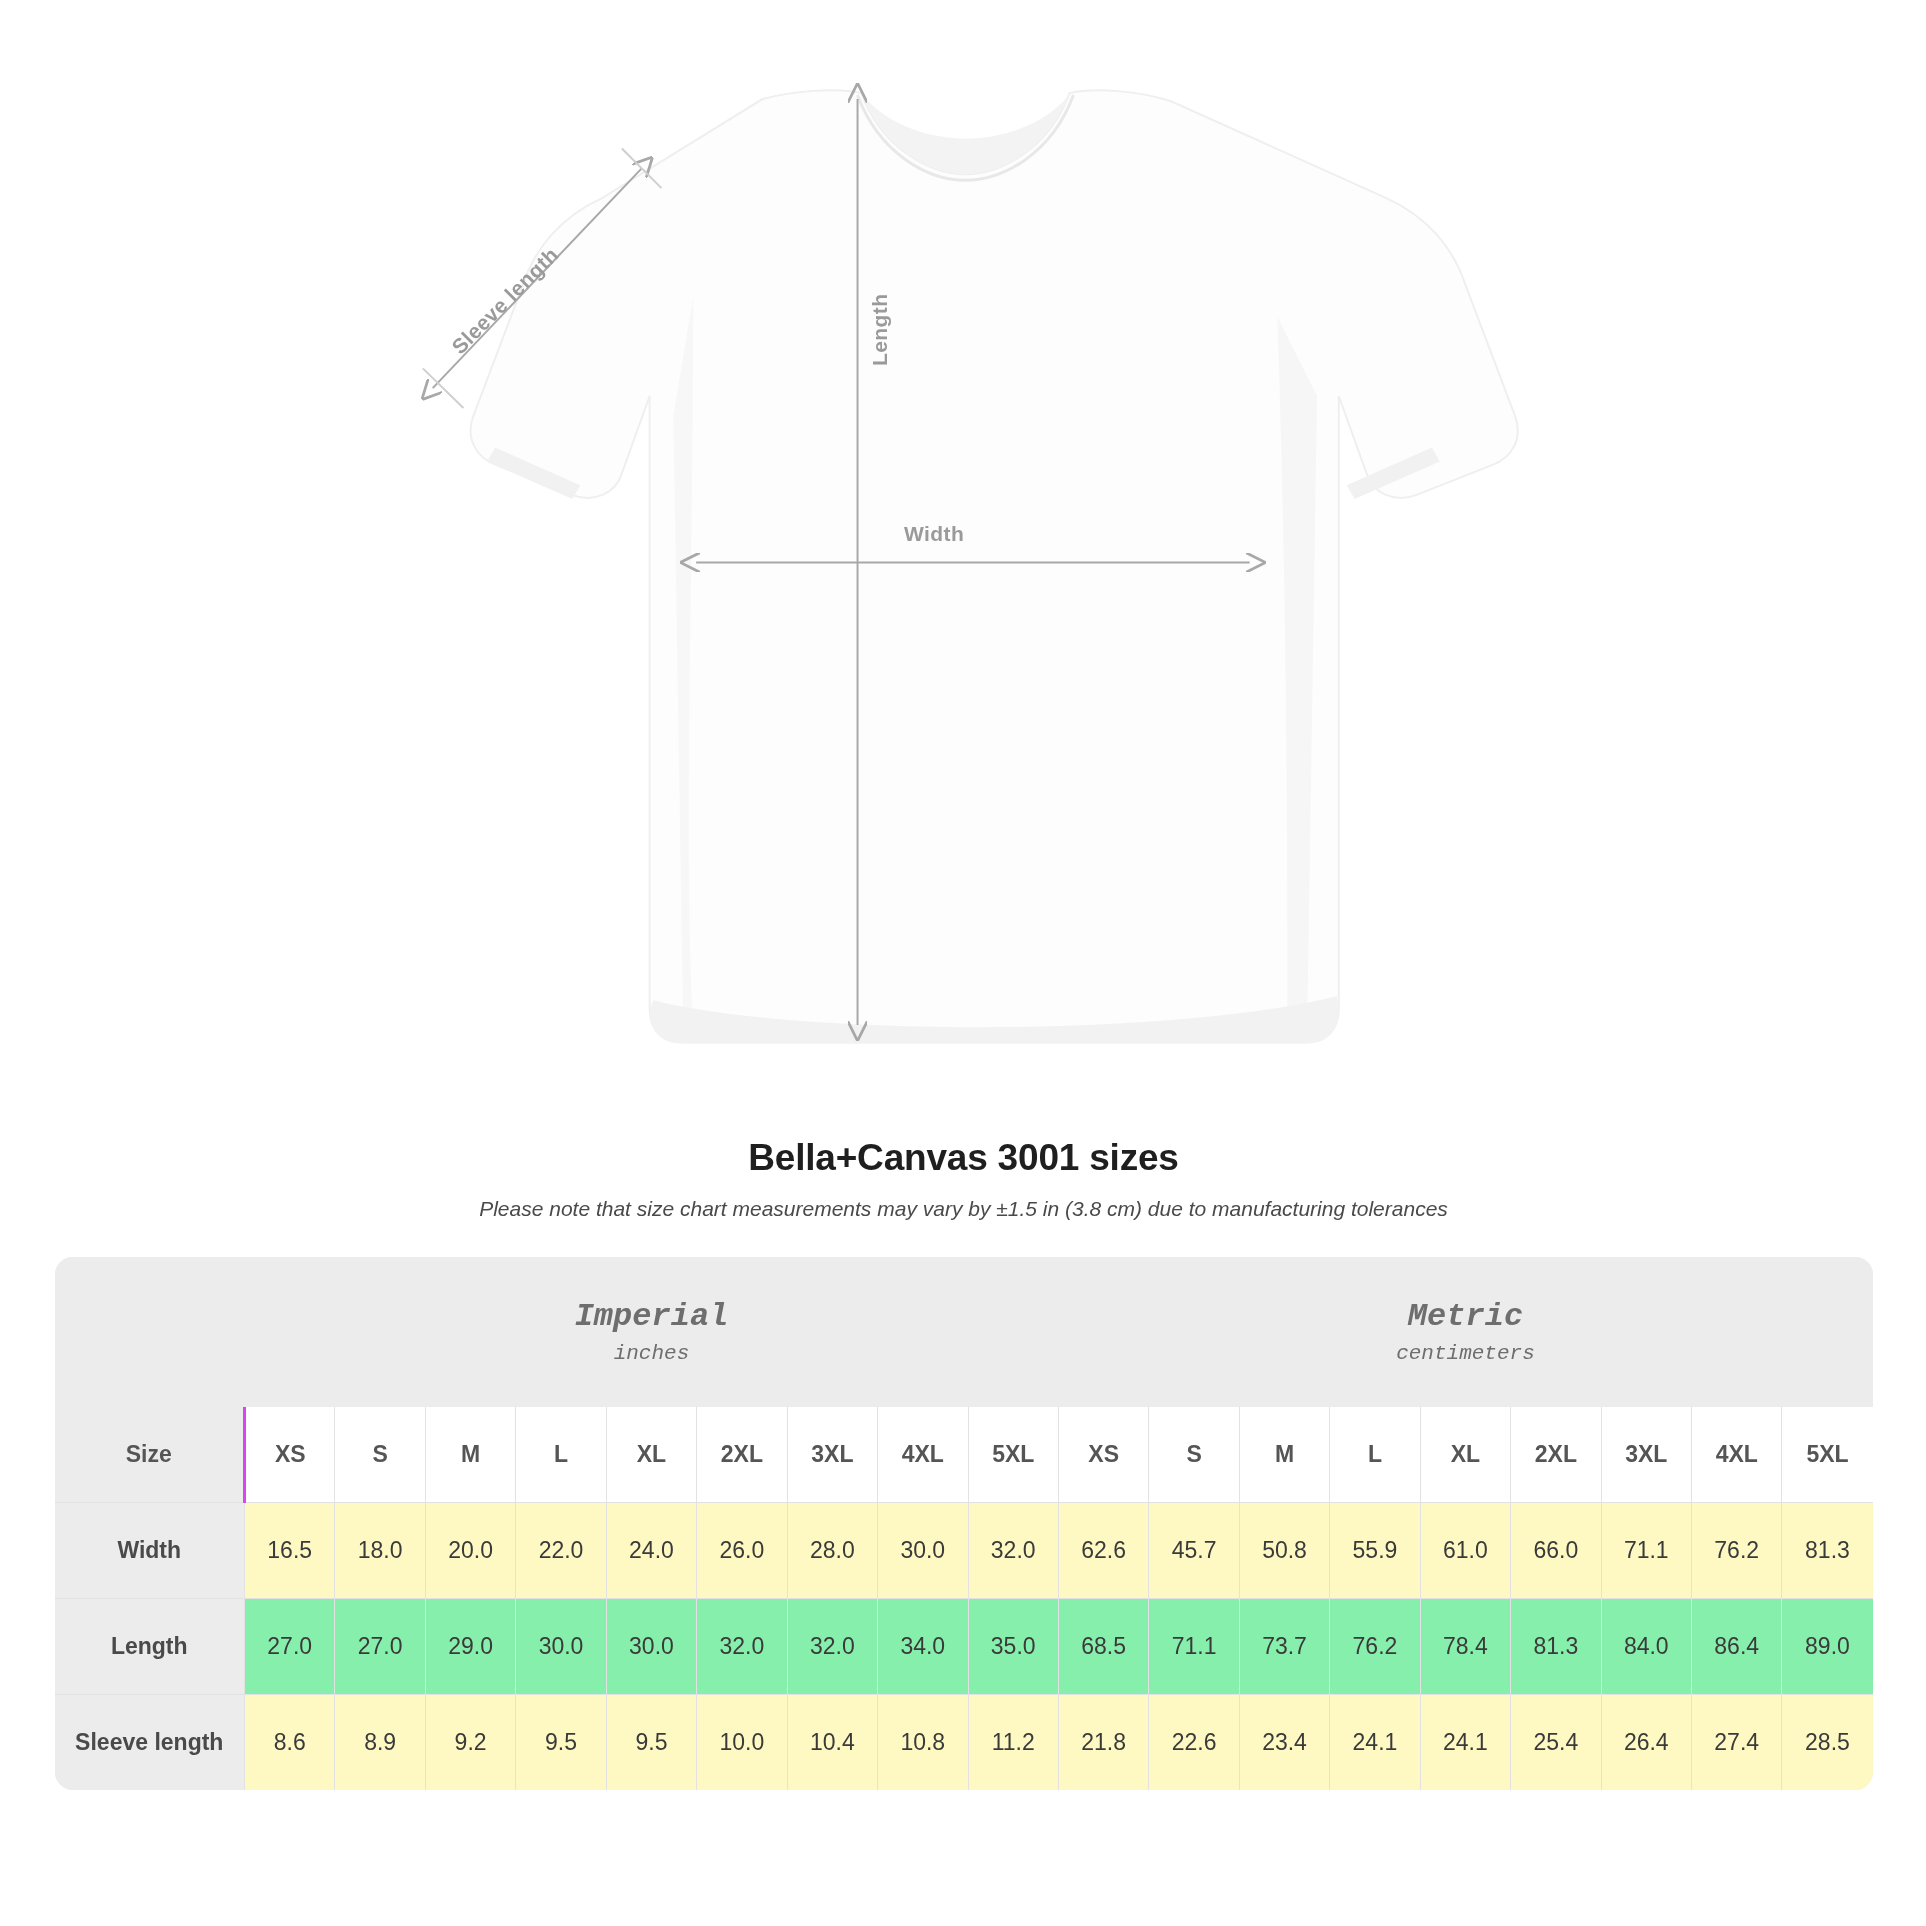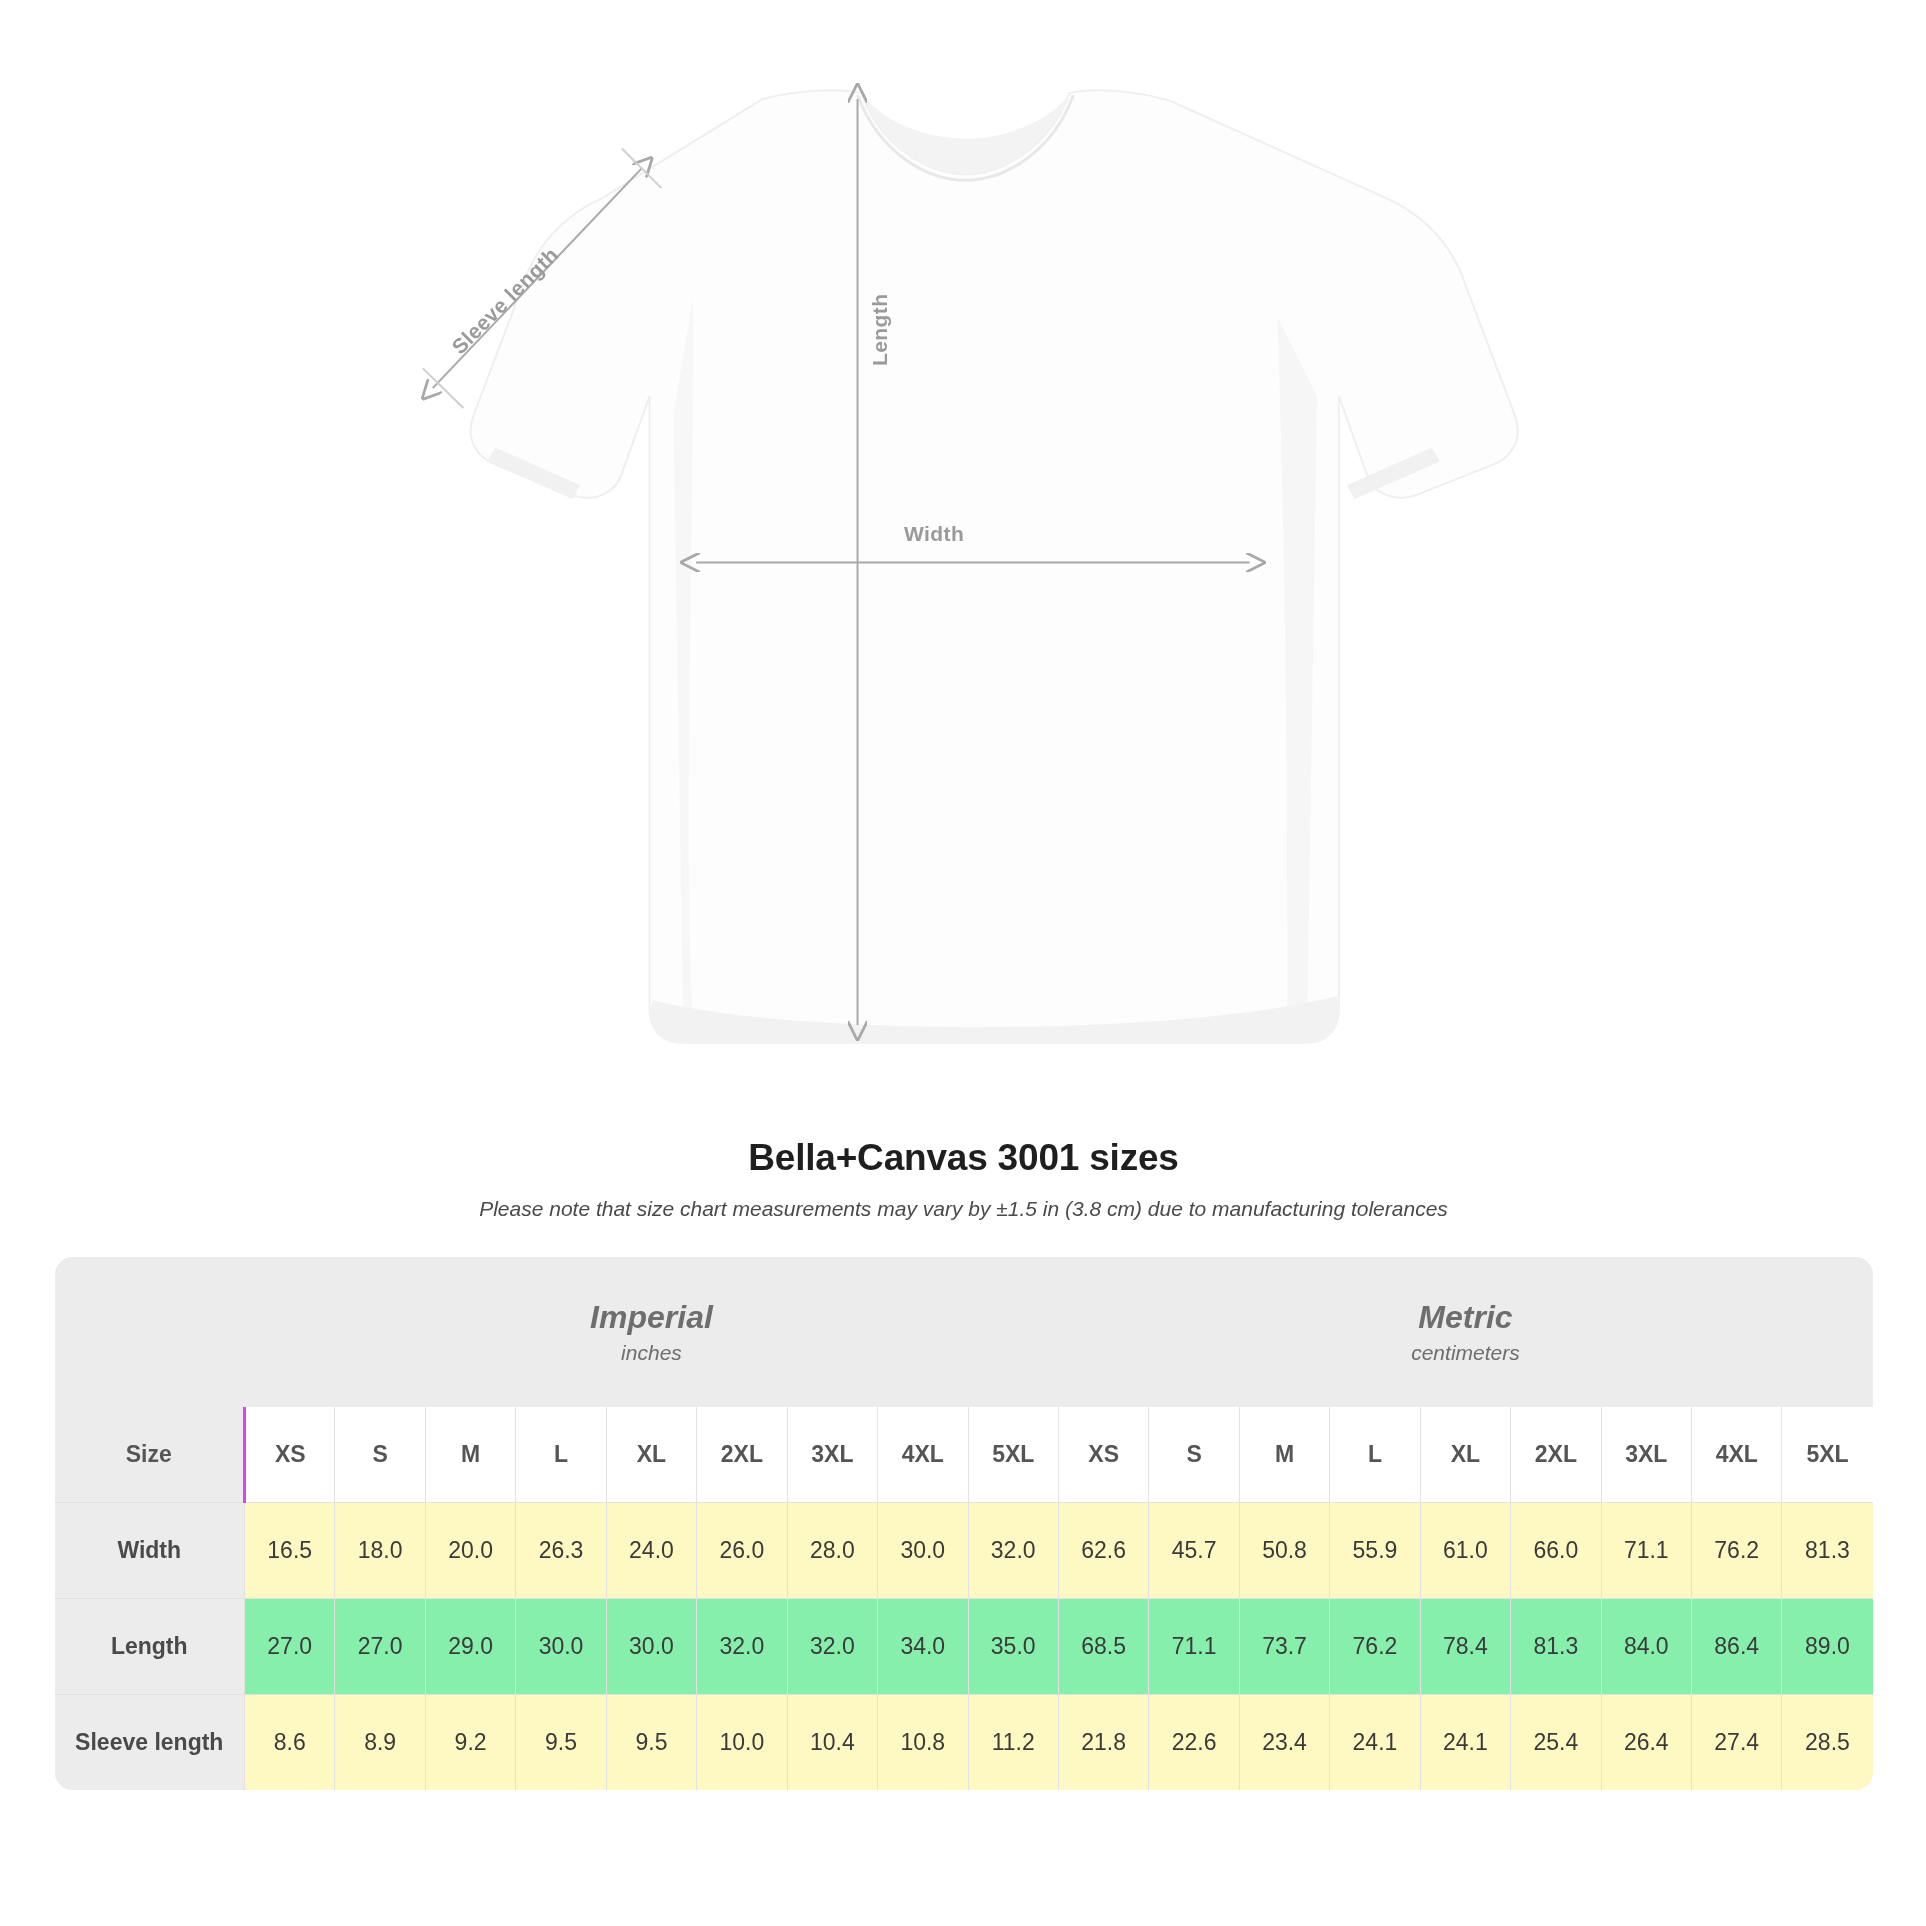--- a/index.html
+++ b/index.html
@@ -89,20 +89,21 @@
   table.size-table td, table.size-table th {
     padding: 0;
     text-align: center;
     vertical-align: middle;
   }
 
   .unit-head td {
     height: 150px;
     background: #ececec;
     border: none;
+    font-family: Liberation Mono, monospace;
   }
   .unit-name {
     font-size: 32px;
     font-weight: bold;
     font-style: italic;
     color: #6e6e6e;
     line-height: 1.15;
   }
   .unit-sub {
     font-size: 21px;
@@ -253,21 +254,21 @@
         <td>3XL</td>
         <td>4XL</td>
         <td>5XL</td>
       </tr>
 
       <tr class="data-row row-grey">
         <td class="rowlabel">Width</td>
         <td>16.5</td>
         <td>18.0</td>
         <td>20.0</td>
-        <td>26.3</td>
+        <td>22.0</td>
         <td>24.0</td>
         <td>26.0</td>
         <td>28.0</td>
         <td>30.0</td>
         <td>32.0</td>
         <td>62.6</td>
         <td>45.7</td>
         <td>50.8</td>
         <td>55.9</td>
         <td>61.0</td>

